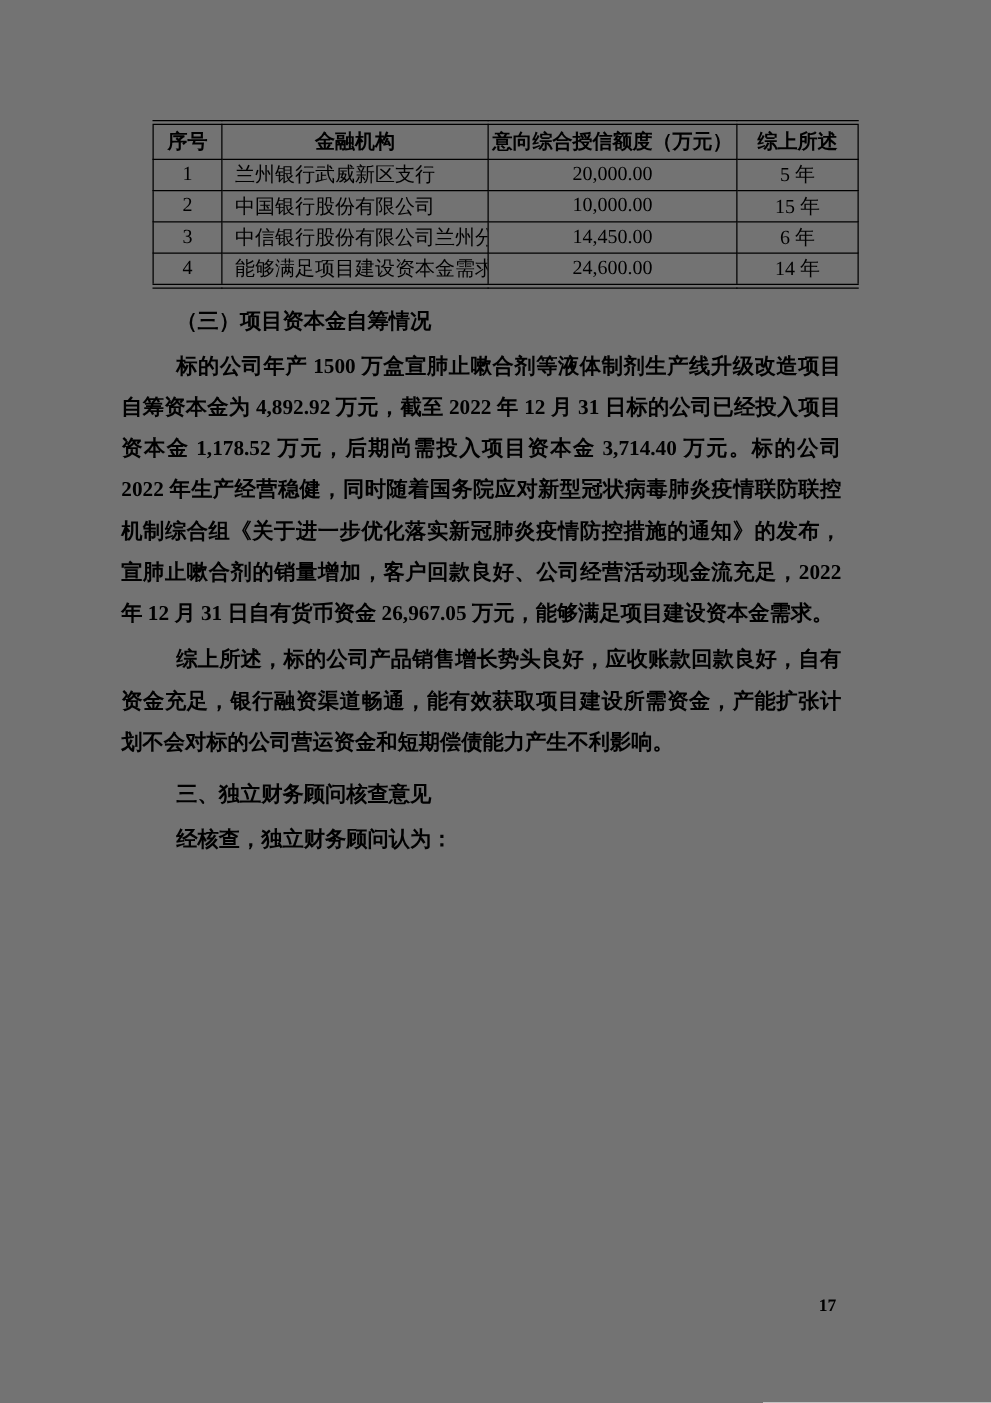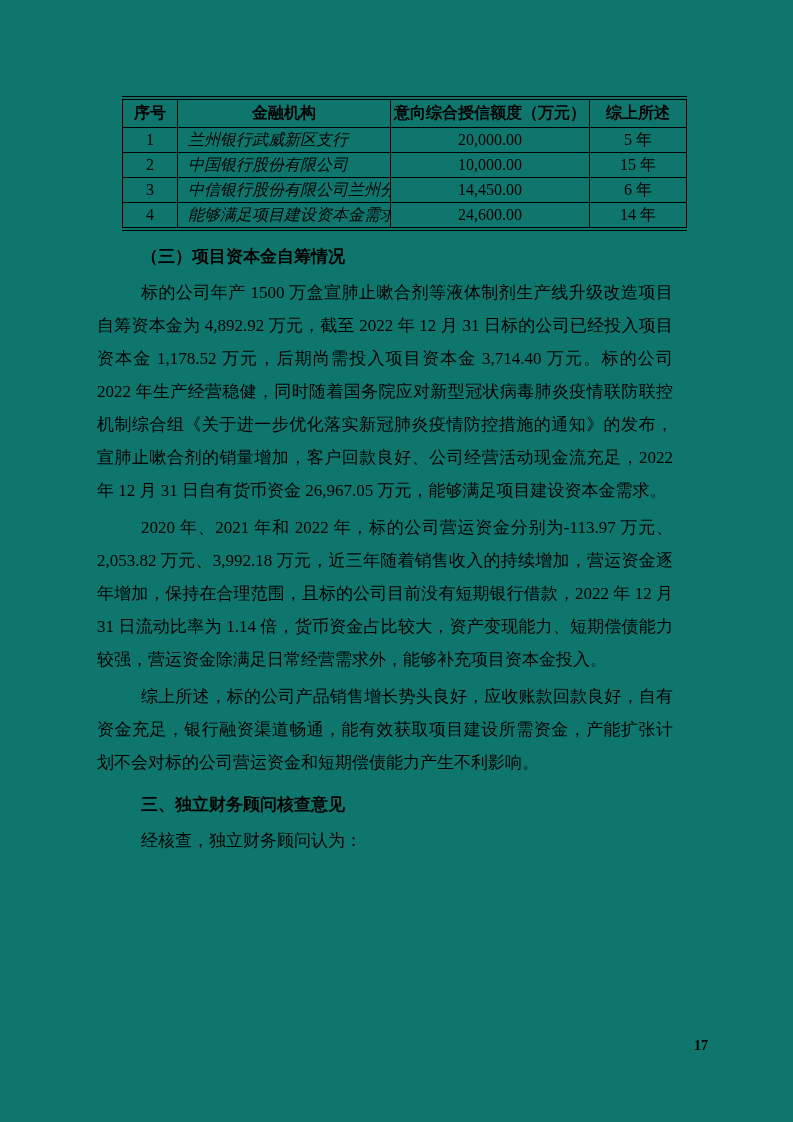--- a/index.html
+++ b/index.html
@@ -1,20 +1,20 @@
 <!DOCTYPE html>
 <html><head>
 <meta charset="utf-8">
 <style>
   html, body { margin: 0; padding: 0; background: #ffffff; }
   .page {
     position: relative;
     width: 793px;
     height: 1122px;
-    background: #0f766e;
+    background: #737373;
     color: #000000;
     font-family: "Liberation Serif", "DejaVu Serif", serif;
     overflow: hidden;
     box-sizing: border-box;
   }
   .content {
     position: absolute;
     left: 97px;
     top: 96px;
     width: 580px;
@@ -35,43 +35,43 @@
     padding: 0 2px;
     overflow: hidden;
     white-space: nowrap;
   }
   table.credit th { font-weight: bold; height: 27px; }
   table.credit td { height: 24px; }
   .col-idx  { width: 50px; }
   .col-org  { width: 208px; }
   .col-amt  { width: 194px; }
   .col-term { width: 92px; }
-  table.credit td.col-org { text-align: left; padding-left: 10px; font-style: italic; }
+  table.credit td.col-org { text-align: left; padding-left: 10px; }
   .heading {
     font-size: 17px;
     line-height: 33px;
     font-weight: bold;
     margin: 9px 0 3px 0;
     padding-left: 44px;
   }
   .para {
     font-size: 17px;
     line-height: 33px;
     margin: 0 4px 4px 0;
     text-align: justify;
     text-indent: 44px;
+    font-weight: bold;
   }
   .page-number {
     position: absolute;
     left: 655px;
     top: 1038px;
     font-size: 14px;
     font-weight: bold;
     font-family: "Liberation Serif", "DejaVu Serif", serif;
-    margin-left: 39px;
   }
 </style>
 </head>
 <body>
 
 <div class="page">
   <div class="content">
 
     <table class="credit">
       <thead>
@@ -106,21 +106,20 @@
             <td class="col-org">能够满足项目建设资本金需求</td>
             <td class="col-amt">24,600.00</td>
             <td class="col-term">14 年</td>
           </tr>
         </tbody>
     </table>
 
     <div class="heading">（三）项目资本金自筹情况</div>
     <p class="para">标的公司年产 1500 万盒宣肺止嗽合剂等液体制剂生产线升级改造项目自筹资本金为 4,892.92 万元，截至 2022 年 12 月 31 日标的公司已经投入项目资本金 1,178.52 万元，后期尚需投入项目资本金 3,714.40 万元。标的公司 2022 年生产经营稳健，同时随着国务院应对新型冠状病毒肺炎疫情联防联控机制综合组《关于进一步优化落实新冠肺炎疫情防控措施的通知》的发布，宣肺止嗽合剂的销量增加，客户回款良好、公司经营活动现金流充足，2022 年 12 月 31 日自有货币资金 26,967.05 万元，能够满足项目建设资本金需求。</p>
 
-    <p class="para">2020 年、2021 年和 2022 年，标的公司营运资金分别为-113.97 万元、2,053.82 万元、3,992.18 万元，近三年随着销售收入的持续增加，营运资金逐年增加，保持在合理范围，且标的公司目前没有短期银行借款，2022 年 12 月 31 日流动比率为 1.14 倍，货币资金占比较大，资产变现能力、短期偿债能力较强，营运资金除满足日常经营需求外，能够补充项目资本金投入。</p>
     <p class="para">综上所述，标的公司产品销售增长势头良好，应收账款回款良好，自有资金充足，银行融资渠道畅通，能有效获取项目建设所需资金，产能扩张计划不会对标的公司营运资金和短期偿债能力产生不利影响。</p>
 
     <div class="heading">三、独立财务顾问核查意见</div>
     <p class="para">经核查，独立财务顾问认为：</p>
 
   </div>
 
   <div class="page-number">17</div>
 </div>
 

